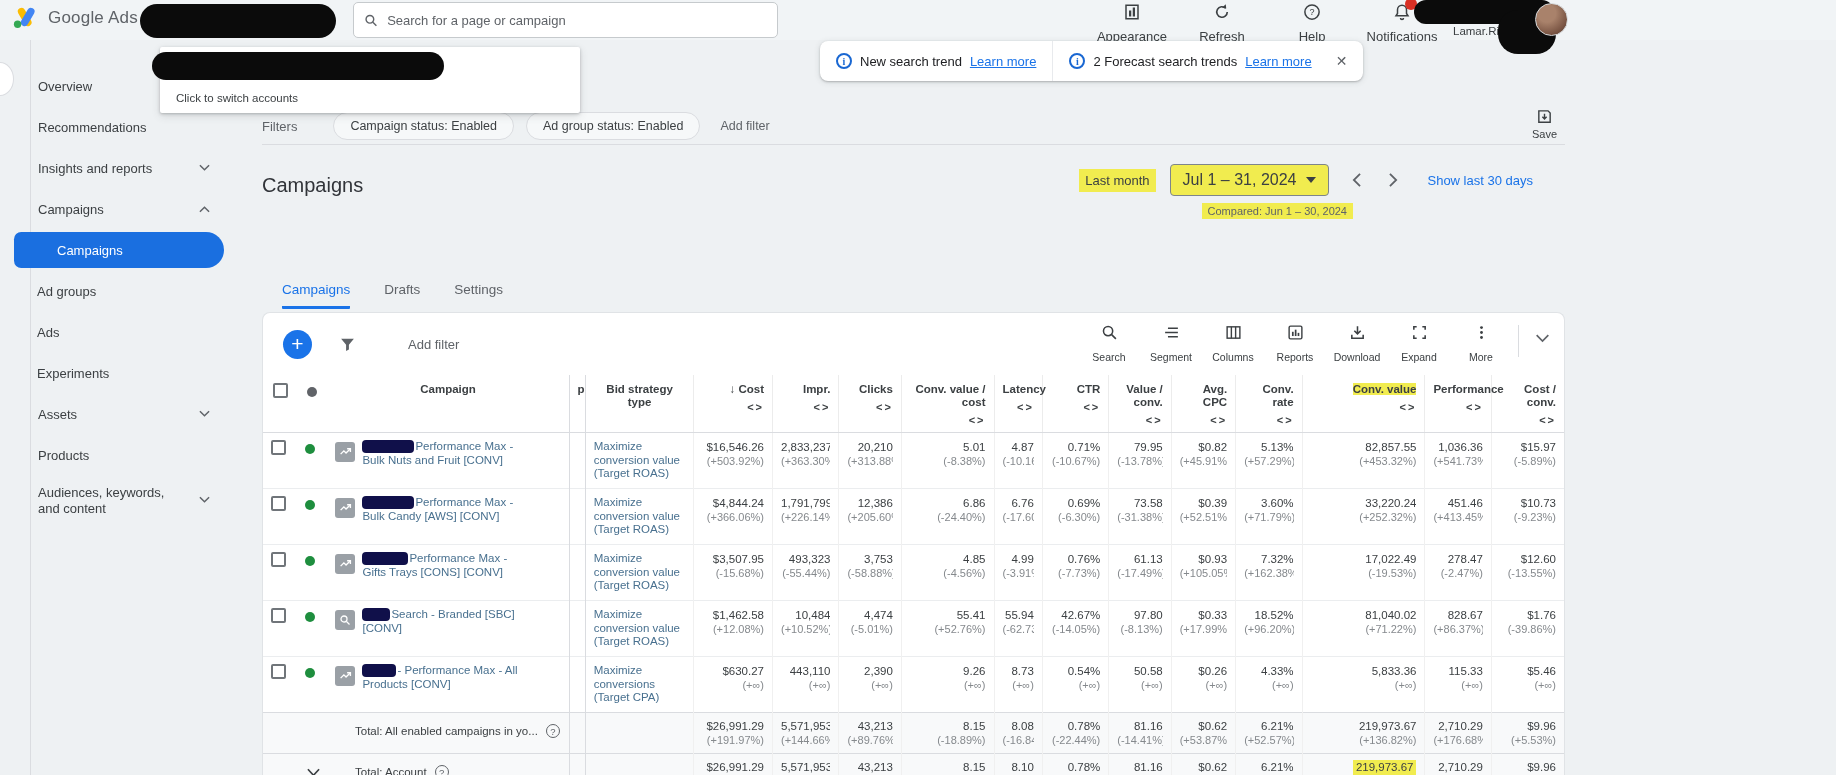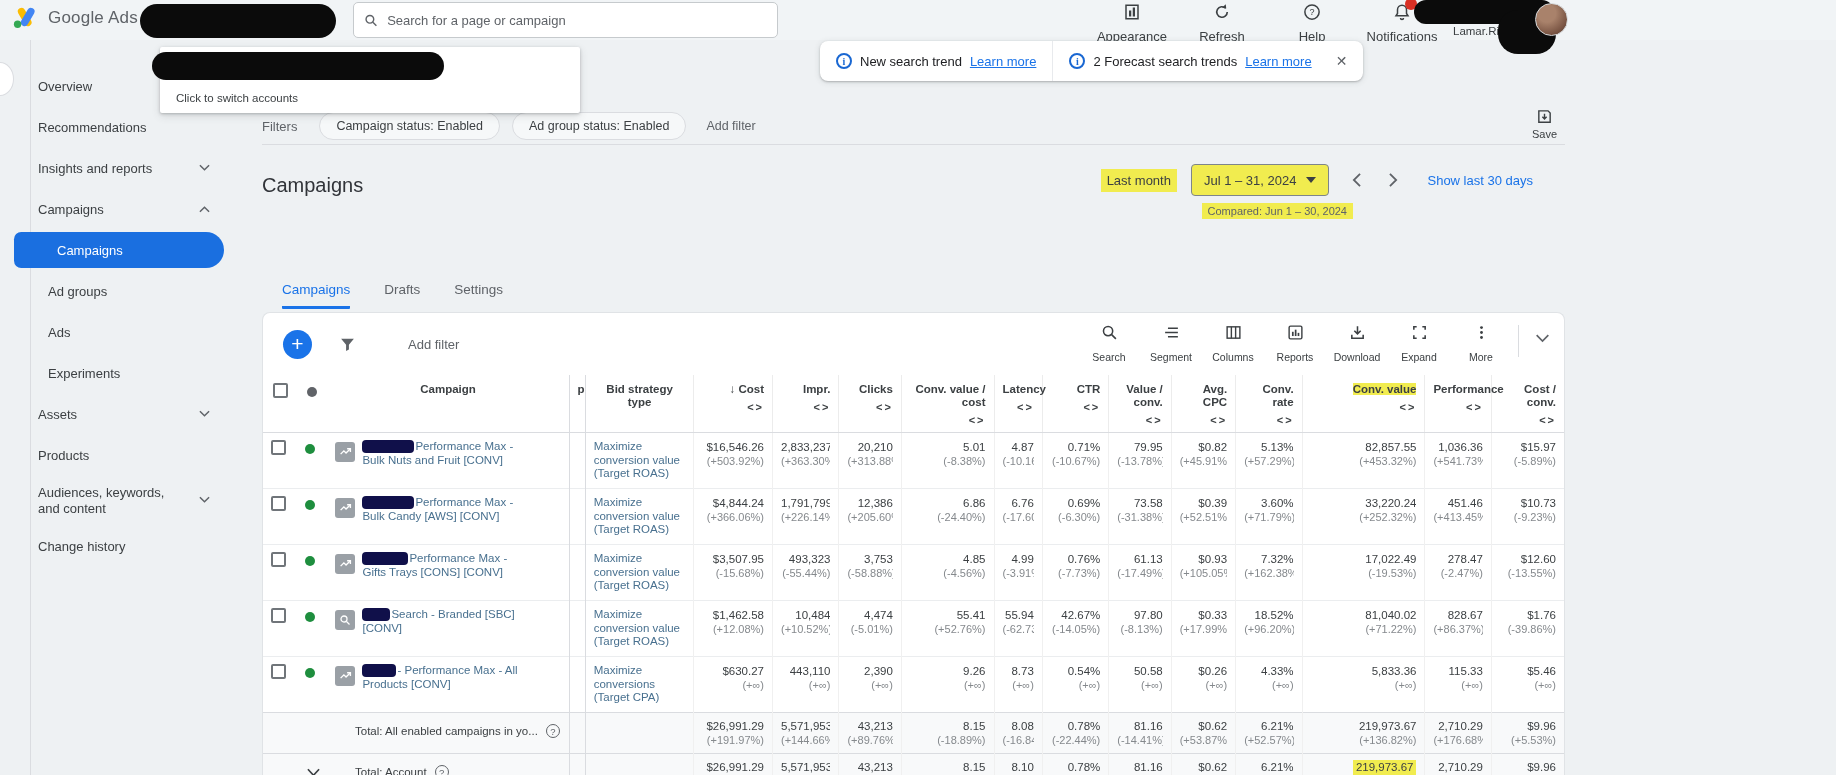--- a/index.html
+++ b/index.html
@@ -43,43 +43,43 @@
   .banner-text { font-size:13px; color:#202124; white-space:nowrap; }
   .learn { font-size:13px; color:#1a73e8; text-decoration:underline; white-space:nowrap; cursor:pointer; }
   .close-x { font-size:14px; color:#5f6368; padding:4px 8px; cursor:pointer; }
 
   
   .sidebar { position:absolute; left:0; top:40px; width:262px; height:735px; }
   .side-rail { position:absolute; left:30px; top:0; bottom:0; width:1px; background:#dadce0; }
   .notch { position:absolute; left:-14px; top:22px; width:28px; height:34px; background:#fff; border:1px solid #dadce0; border-radius:50%; }
   .nav { position:absolute; left:0; top:26px; width:262px; display:flex; flex-direction:column; }
   .nav-item { position:relative; height:41px; display:flex; align-items:center; padding-left:38px; font-size:13px; color:#3c4043; cursor:pointer; }
-  .nav-item.sub { padding-left:48px; }
+  .nav-item.sub { padding-left:37px; }
   .nav-item.wrap2 { height:50px; line-height:16px; padding-right:92px; }
   .nav-item .chev { position:absolute; right:52px; top:50%; margin-top:-5px; }
   .nav-item.active { height:36px; margin:2px 38px 3px 14px; padding-left:43px; background:#1a6fe0; color:#fff; border-radius:8px 20px 20px 8px; }
 
   
   .content { position:absolute; left:262px; top:40px; width:1303px; height:735px; }
 
   .filter-bar { position:absolute; left:0; top:70px; right:0; height:32px; display:flex; align-items:center; gap:12px; }
-  .filters-label { font-size:13px; color:#5f6368; margin-right:10px; }
+  .filters-label { font-size:13px; color:#5f6368; margin-right:24px; }
   .pill { height:28px; border:1px solid #dadce0; border-radius:16px; background:#f6f8f9; display:flex; align-items:center;
           padding:0 16px; font-size:12.5px; color:#3c4043; cursor:pointer; white-space:nowrap; }
   .add-filter-txt { font-size:12.5px; color:#5f6368; cursor:pointer; margin-left:8px; }
   .save-ctl { position:absolute; right:8px; top:68px; display:flex; flex-direction:column; align-items:center; cursor:pointer; }
   .save-ctl .slabel { font-size:11px; color:#3c4043; margin-top:3px; }
   .bar-divider { position:absolute; left:0; right:0; top:104px; height:1px; background:#dadce0; }
 
   .page-title { position:absolute; left:0; top:134px; font-size:20px; color:#313439; }
 
   .date-cluster { position:absolute; right:32px; top:124px; display:flex; align-items:center; gap:14px; }
   .hl { background:#f1ec4f; }
   .date-preset { font-size:13px; color:#3c4043; padding:4px 6px; }
-  .date-box { display:flex; align-items:center; gap:10px; border:1px solid #7e858b; border-radius:4px; height:32px; padding:0 12px; font-size:13px; color:#3c4043; cursor:pointer; }
+  .date-box { display:flex; align-items:center; gap:10px; border:1px solid #7e858b; border-radius:4px; height:32px; padding:0 12px; font-size:16px; color:#3c4043; cursor:pointer; }
   .caret-down { width:0; height:0; border-left:5px solid transparent; border-right:5px solid transparent; border-top:6px solid #3c4043; }
   .date-nav { display:flex; gap:26px; margin-left:8px; }
   .date-nav .nbtn { cursor:pointer; display:flex; align-items:center; }
   .show-link { font-size:13px; color:#1a73e8; cursor:pointer; margin-left:14px; white-space:nowrap; }
   .compared { position:absolute; right:212px; top:163px; font-size:11px; color:#5f6368; padding:2px 6px; }
 
   .tabs { position:absolute; left:20px; top:242px; display:flex; gap:34px; }
   .tab { font-size:13.5px; color:#5f6368; padding-bottom:9px; cursor:pointer; }
   .tab.active { color:#1a73e8; border-bottom:3px solid #1a73e8; border-radius:1px; }
 
@@ -263,23 +263,20 @@
         <div class="nav-item">
           <span>Products</span>
         </div>
         <div class="nav-item wrap2">
           <span>Audiences, keywords, and content</span>
           <span class="chev" style="color: rgb(95, 99, 104);">
             <svg width="11" height="8" viewBox="0 0 12 8">
               <path d="M1 1 6 6l5-5" fill="none" stroke="currentColor" stroke-width="1.6"></path>
             </svg>
           </span>
-        </div>
-        <div class="nav-item">
-          <span>Change history</span>
         </div>
       </div>
   </div>
 
   <div class="content">
 
     <div class="filter-bar">
       <span class="filters-label">Filters</span>
       <span class="pill">Campaign status: Enabled</span>
       <span class="pill">Ad group status: Enabled</span>

